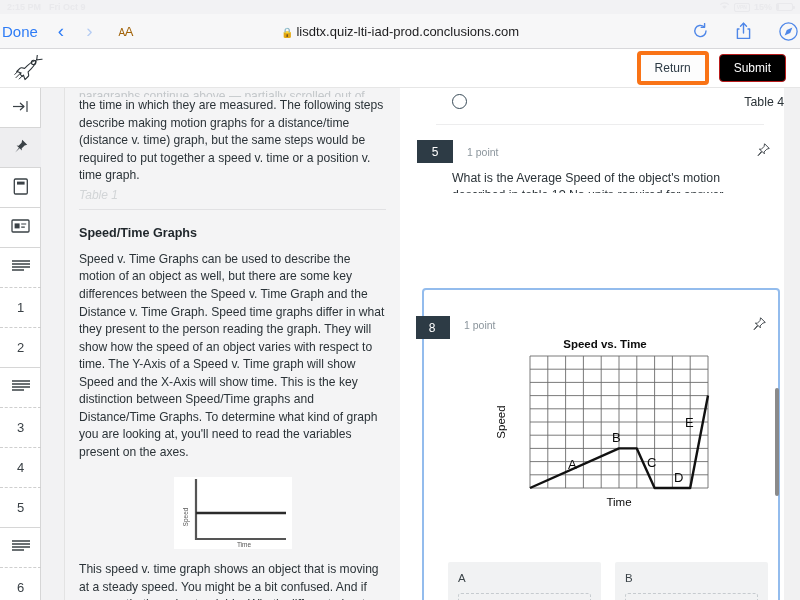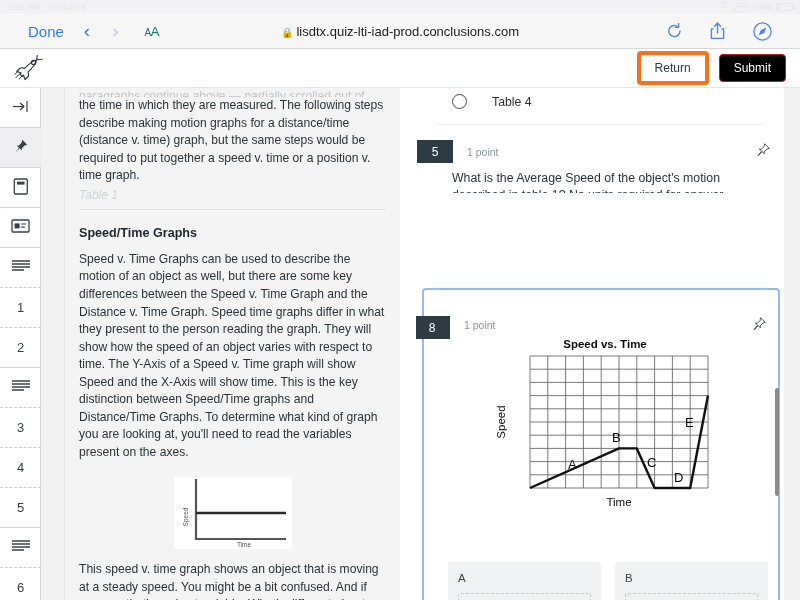--- a/index.html
+++ b/index.html
@@ -34,27 +34,27 @@
     width:1.5px; height:3px; background:#e9e9ec; border-radius:0 1px 1px 0;
   }
   .sb-batt i { display:block; height:100%; width:15%; background:#e9e9ec; border-radius:1px; }
 
   
   .browserbar {
     position: absolute; top: 14px; left: 0; width: 800px; height: 35px;
     background: #f7f7f8;
     border-bottom: 1px solid #d8d8db;
     display: flex; align-items: center;
-    padding: 0 28px;
+    padding: 0 2px;
   }
   .bb-done { color: #2e7cf6; font-size: 15px; }
   .bb-nav { display: flex; align-items: center; gap: 22px; margin-left: 20px; }
   .bb-chev { font-size: 19px; color: #2e7cf6; font-weight: 300; }
   .bb-chev.dim { color: #b6cdf3; }
-  .bb-aa { margin-left: 26px; color: #0f766e; font-size: 13px; letter-spacing:-.5px;}
+  .bb-aa { margin-left: 26px; color: #a16207; font-size: 13px; letter-spacing:-.5px;}
   .bb-aa small { font-size: 10px; }
   .bb-url {
     position: absolute; left: 0; right: 0; text-align: center;
     font-size: 13px; color: #1d1d1f; pointer-events: none;
   }
   .bb-lock { font-size: 10px; margin-right: 3px; }
   .bb-actions { margin-left: auto; display: flex; align-items: center; gap: 28px; z-index:2;}
   .bb-actions svg { display:block; }
 
   
@@ -112,21 +112,21 @@
   
   .quizpane {
     position: absolute; top: 88px; left: 416px; width: 368px; height: 512px;
     background: #ffffff; overflow: hidden;
   }
   .quiz-scrollcol {
     position:absolute; top:88px; left:784px; width:16px; height:512px; background:#f1f1f2;
   }
   .qrow-option {
     display:flex; align-items:center; gap:25px;
-    padding: 6px 0 6px 36px; font-size: 12.3px; color:#2b3338;
+    padding: 6px 0 6px 36px; font-size: 12.3px; color:#2b3338;justify-content:space-between;
   }
   .radio {
     width: 15px; height: 15px; border: 1.6px solid #394b58; border-radius: 50%;
     background: #fff; flex: none;
   }
   .q-divider { height:1px; background:#ededee; margin: 9px 20px 0 20px; }
 
   .qblock { position: relative; padding: 0 0 0 0; }
   .qhead { display:flex; align-items:center; height: 23px; margin-top: 15px; }
   .qnum {

